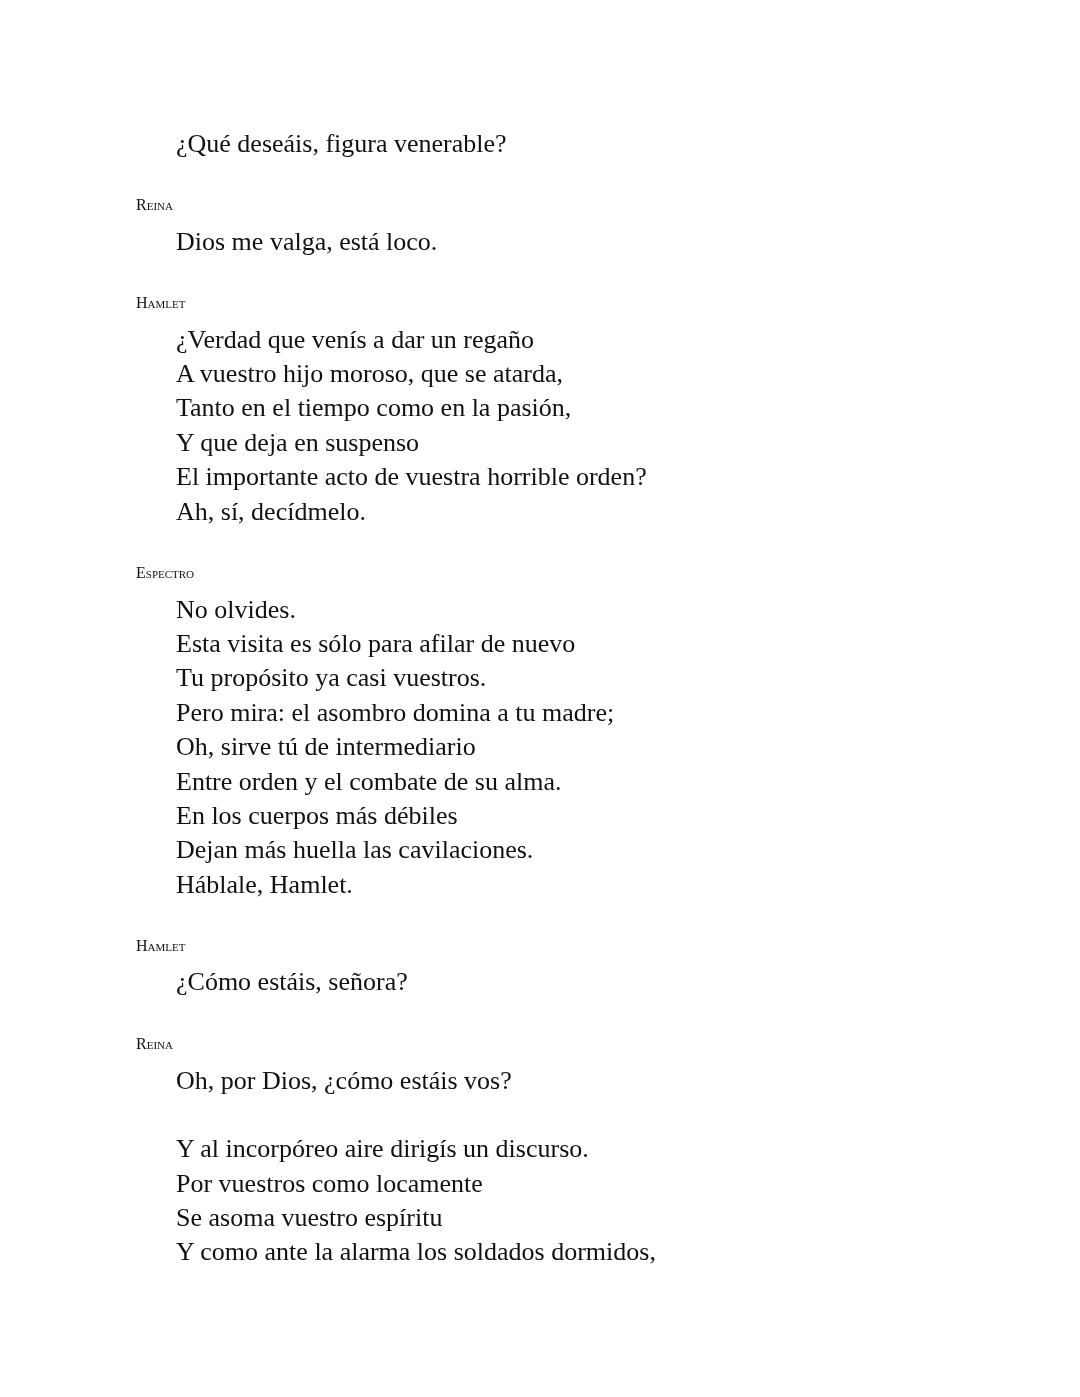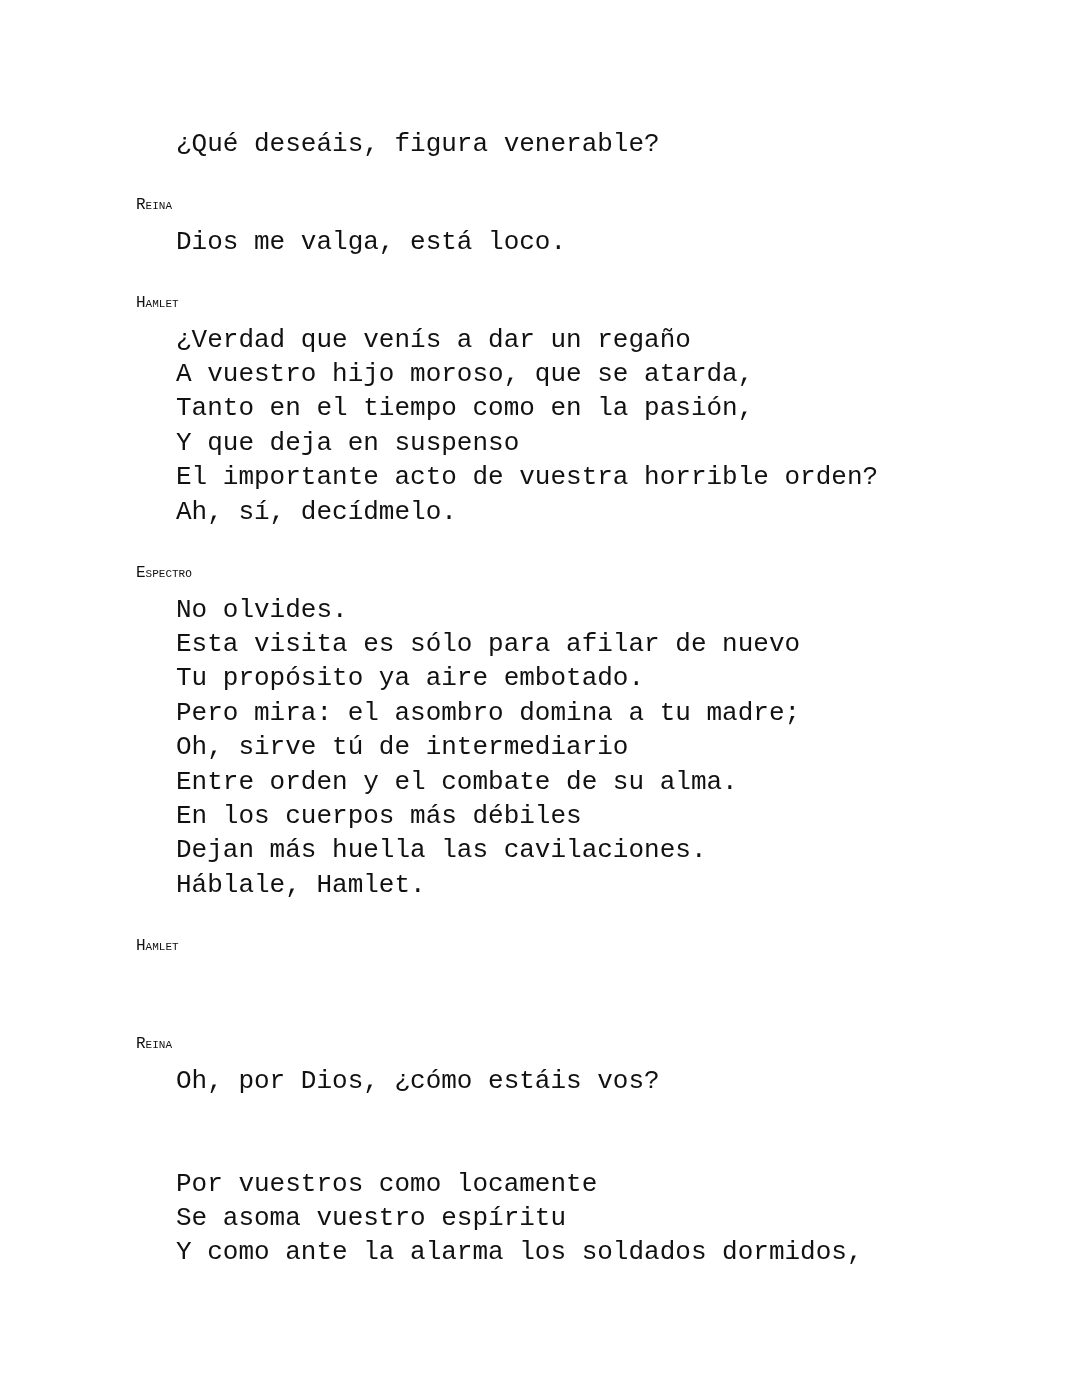--- a/index.html
+++ b/index.html
@@ -14,21 +14,20 @@
       overflow: hidden;
       font-family: "Liberation Serif", "DejaVu Serif", serif;
       color: #111111;
     }
     .page {
       position: absolute;
       left: 0;
       top: 0;
       width: 944px;
       height: 1397px;
-      font-family: Liberation Mono, monospace;
     }
     .line {
       position: absolute;
       left: 176px;
       font-size: 26px;
       line-height: 30px;
       white-space: nowrap;
     }
     .speaker {
       position: absolute;
@@ -54,29 +53,31 @@
   <div class="line" style="top:325px">¿Verdad que venís a dar un regaño</div>
   <div class="line" style="top:359px">A vuestro hijo moroso, que se atarda,</div>
   <div class="line" style="top:393px">Tanto en el tiempo como en la pasión,</div>
   <div class="line" style="top:428px">Y que deja en suspenso</div>
   <div class="line" style="top:462px">El importante acto de vuestra horrible orden?</div>
   <div class="line" style="top:497px">Ah, sí, decídmelo.</div>
 
   <div class="speaker" style="top:559px">Espectro</div>
   <div class="line" style="top:595px">No olvides.</div>
   <div class="line" style="top:629px">Esta visita es sólo para afilar de nuevo</div>
-  <div class="line" style="top:663px">Tu propósito ya aire embotado.</div>
+  <div class="line" style="top:663px">Tu propósito ya casi vuestros.</div>
   <div class="line" style="top:698px">Pero mira: el asombro domina a tu madre;</div>
   <div class="line" style="top:732px">Oh, sirve tú de intermediario</div>
   <div class="line" style="top:767px">Entre orden y el combate de su alma.</div>
   <div class="line" style="top:801px">En los cuerpos más débiles</div>
   <div class="line" style="top:835px">Dejan más huella las cavilaciones.</div>
   <div class="line" style="top:870px">Háblale, Hamlet.</div>
 
   <div class="speaker" style="top:932px">Hamlet</div>
+  <div class="line" style="top:967px">¿Cómo estáis, señora?</div>
 
   <div class="speaker" style="top:1030px">Reina</div>
   <div class="line" style="top:1066px">Oh, por Dios, ¿cómo estáis vos?</div>
+  <div class="line" style="top:1134px">Y al incorpóreo aire dirigís un discurso.</div>
   <div class="line" style="top:1169px">Por vuestros como locamente</div>
   <div class="line" style="top:1203px">Se asoma vuestro espíritu</div>
   <div class="line" style="top:1237px">Y como ante la alarma los soldados dormidos,</div>
 
 </div>
 
 </body></html>

